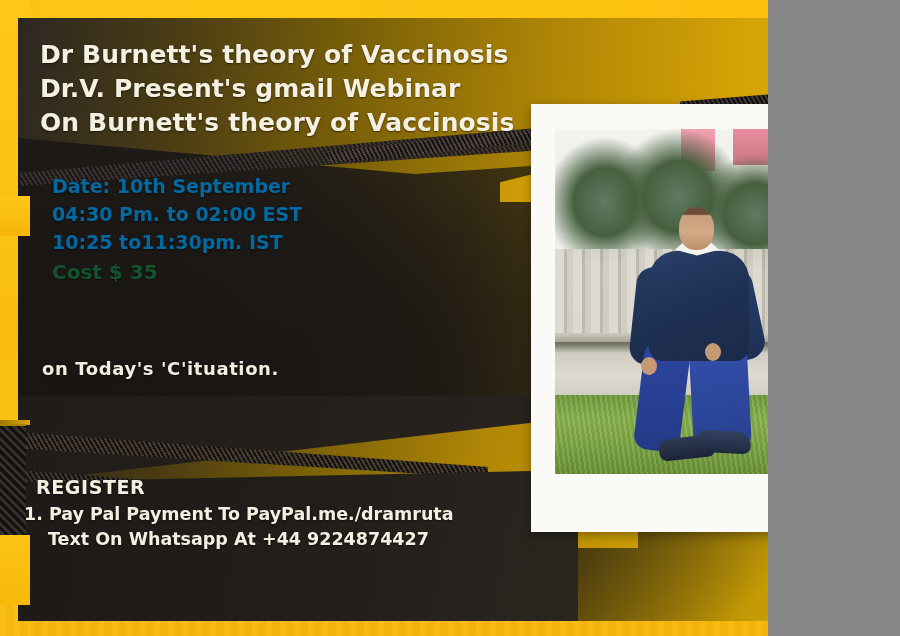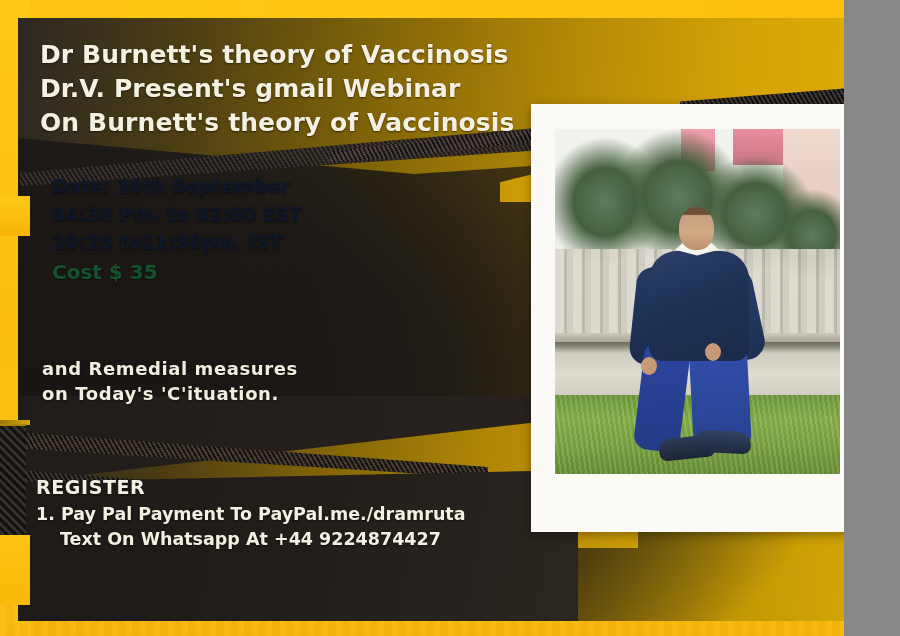--- a/index.html
+++ b/index.html
@@ -1,21 +1,21 @@
 <!DOCTYPE html>
 <html><head>
 <meta charset="utf-8">
 <title>Webinar Poster</title>
 <style>
   html,body{margin:0;padding:0;background:#888;}
   body{font-family:"DejaVu Sans", sans-serif;}
 
   #poster{
     position:relative;
-    width:844px;
+    width:768px;
     height:636px;
     overflow:hidden;
     background:#FBBE10;
   }
 
   
   .yellow-base{
     position:absolute; inset:0;
     background:
       linear-gradient(180deg,#FCC211 0%,#FDC714 40%,#F9BB0C 70%,#F7B608 100%);
@@ -170,21 +170,21 @@
     font-size:25px; font-weight:700; line-height:34px;
     letter-spacing:.1px;
     text-shadow:0 1px 2px rgba(0,0,0,.55);
     white-space:nowrap;
   }
   .title div{ display:block; }
 
   .datetime{
     left:52px; top:172px;
     font-size:19px; line-height:28px; font-weight:600;
-    color:#0f172a;
+    color:#0369a1;
     text-shadow:0 1px 2px rgba(0,0,0,.5);
   }
   .cost{
     left:52px; top:260px;
     font-size:20px; font-weight:600; color:#14532d;
     text-shadow:0 1px 2px rgba(0,0,0,.5);
   }
   .analysis-head{
     left:42px; top:326px;
     font-size:23px; font-weight:600; letter-spacing:1.6px;
@@ -196,21 +196,21 @@
     font-size:18px; line-height:25px; font-weight:600; letter-spacing:.6px;
     color:#F2EDDF;
     text-shadow:0 1px 2px rgba(0,0,0,.5);
   }
   .register-head{
     left:36px; top:476px;
     font-size:19px; font-weight:600; letter-spacing:.6px; color:#F4EFE1;
     text-shadow:0 1px 2px rgba(0,0,0,.55);
   }
   .register-list{
-    left:36px; top:502px;
+    left:24px; top:502px;
     font-size:17.5px; line-height:24.5px; font-weight:600; color:#F4EFE1;
     text-shadow:0 1px 2px rgba(0,0,0,.55);
   }
   .register-list .indent{ padding-left:24px; }
 
   
   .photo-frame{
     position:absolute;
     left:531px; top:104px;
     width:333px; height:428px;
@@ -363,21 +363,20 @@
   </div>
 
   <div class="txt datetime">
     <div>Date: 10th September</div>
     <div>04:30 Pm. to 02:00 EST</div>
     <div>10:25 to11:30pm. IST</div>
   </div>
   <div class="txt cost">Cost $ 35</div>
 
   <div class="txt analysis-sub">
-    <div>and Remedial measures</div>
     <div>on Today's 'C'ituation.</div>
   </div>
 
   <div class="txt register-head">REGISTER</div>
   <div class="txt register-list">
     <div>1. Pay Pal Payment To PayPal.me./dramruta</div>
     <div class="indent">Text On Whatsapp At +44 9224874427</div>
   </div>
 
   <div class="photo-frame">

